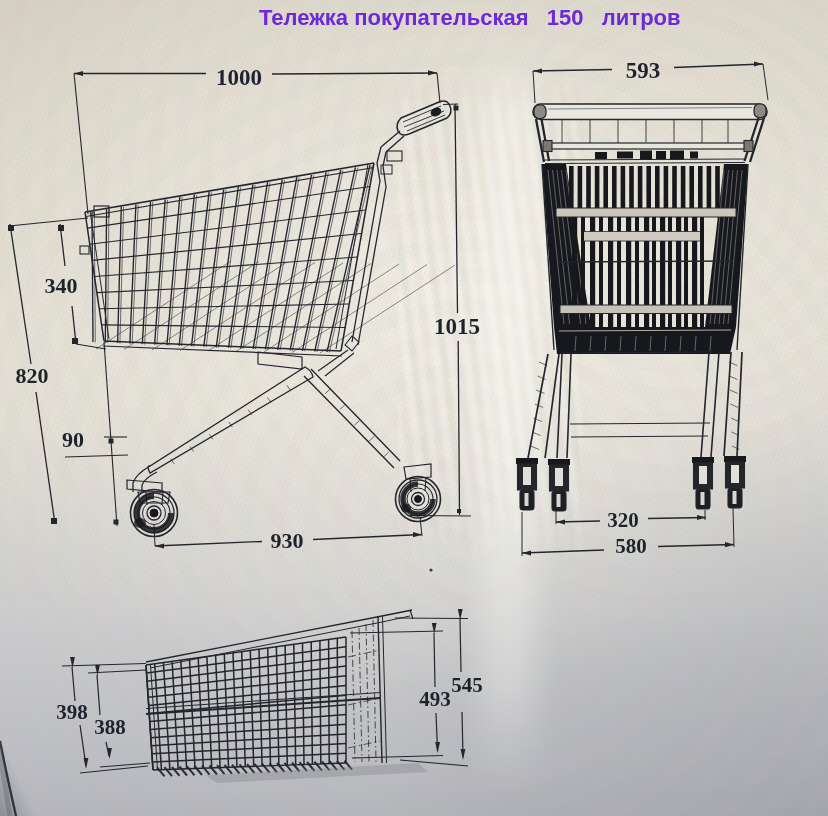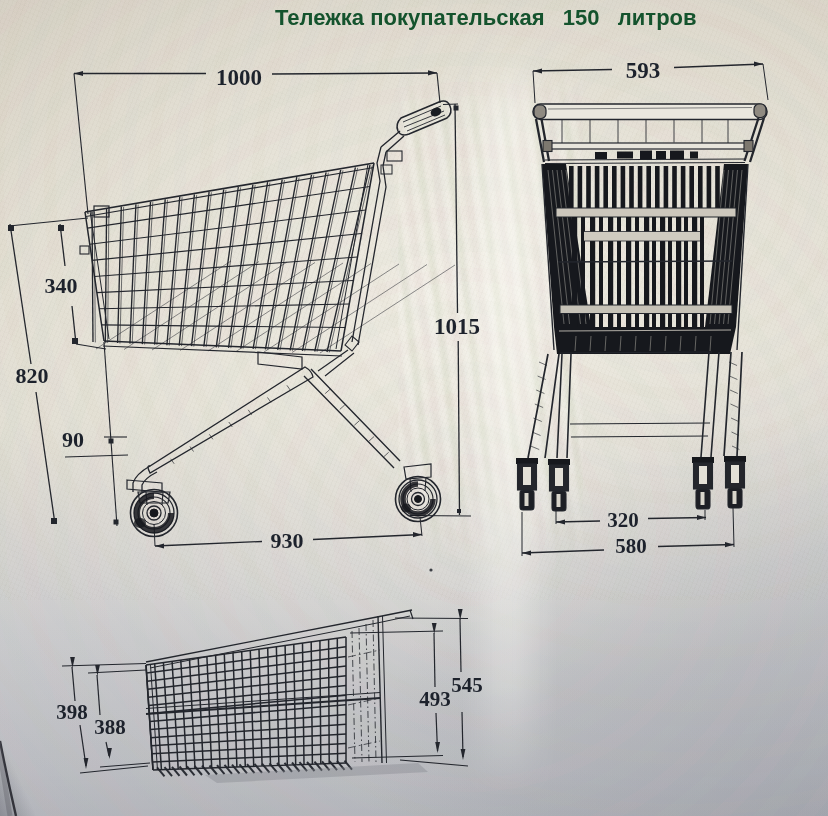--- a/index.html
+++ b/index.html
@@ -30,21 +30,21 @@
   .lightband { position:absolute; left:462px; top:40px; width:95px; height:760px;
     background: linear-gradient(90deg, rgba(255,255,250,0) 0%, rgba(255,255,250,0.30) 35%, rgba(255,255,250,0.34) 55%, rgba(255,255,250,0) 100%);
     filter: blur(4px);
     -webkit-mask-image: linear-gradient(180deg, transparent 0, #000 80px, #000 85%, transparent 100%);
     mask-image: linear-gradient(180deg, transparent 0, #000 80px, #000 85%, transparent 100%); }
   .botshade { position:absolute; left:0; right:0; bottom:0; height:230px;
     background:linear-gradient(180deg, rgba(150,152,162,0) 0%, rgba(150,152,162,0.10) 45%, rgba(140,142,152,0.16) 80%, rgba(132,134,145,0.22) 100%); }
   .cornershade { position:absolute; left:0; bottom:0; width:40px; height:90px;
     background:linear-gradient(245deg, rgba(0,0,0,0) 55%, rgba(90,92,102,0.45) 100%); }
   .title { position:absolute; left:259px; top:5px; white-space:nowrap;
-    font-weight:bold; font-size:22px; color:#14532d; letter-spacing:0px;margin-left:16px; }
+    font-weight:bold; font-size:22px; color:#6d28d9; letter-spacing:0px; }
   svg { position:absolute; left:0; top:0; filter: blur(0.3px); }
 </style></head>
 <body>
 
 <div class="bg"></div>
 <div class="rvig"></div>
 <div class="moire1"></div>
 <div class="moire2"></div>
 <div class="weave"></div>
 <div class="lightband"></div>

